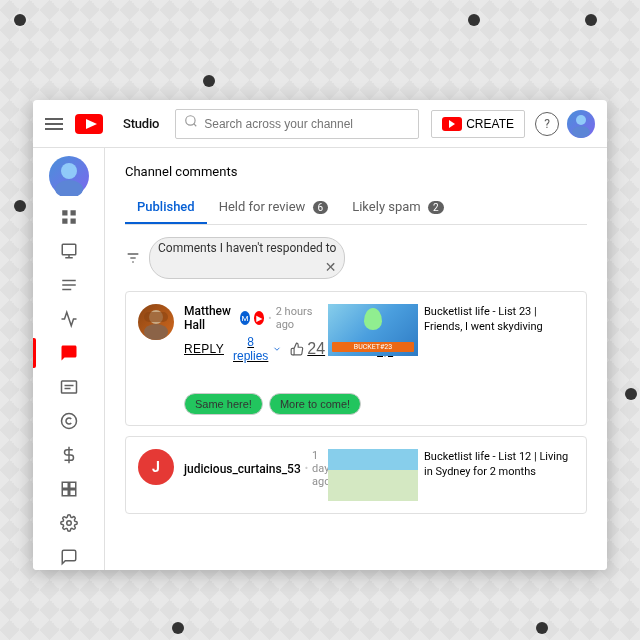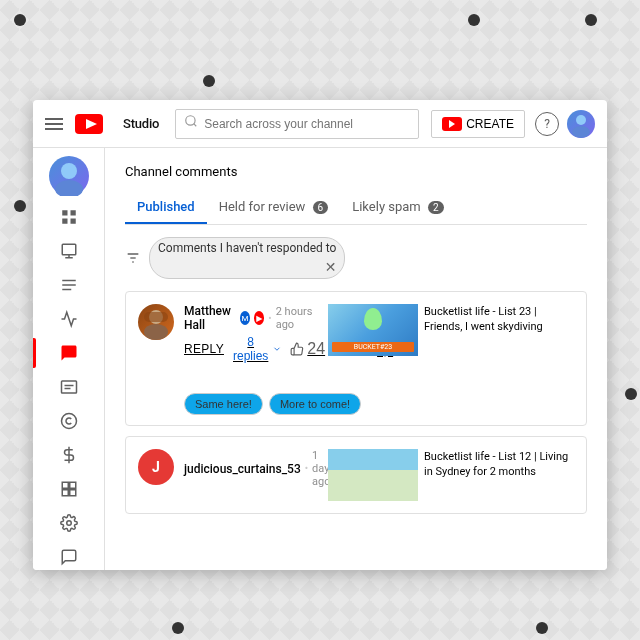--- a/index.html
+++ b/index.html
@@ -399,21 +399,21 @@
     .quick-replies {
       display: flex;
       gap: 6px;
       padding: 0 12px 10px 58px;
     }
     .quick-reply-btn {
       border: 1px solid #ccc;
       border-radius: 20px;
       padding: 4px 10px;
       font-size: 11px;
-      background: #0ea5e9;
+      background: #22c55e;
       cursor: pointer;
       color: #333;
     }
 
     .video-info {
       font-size: 11px;
       color: #030303;
       max-width: 150px;
       line-height: 1.4;
       cursor: pointer;

